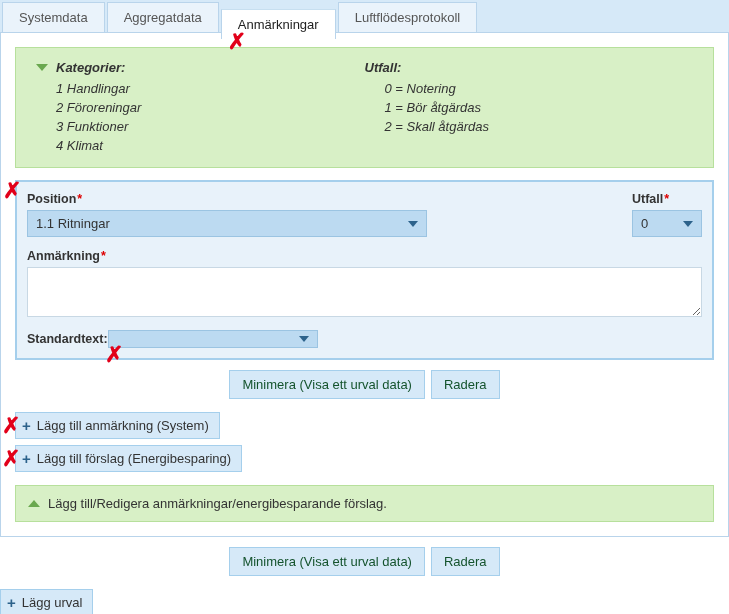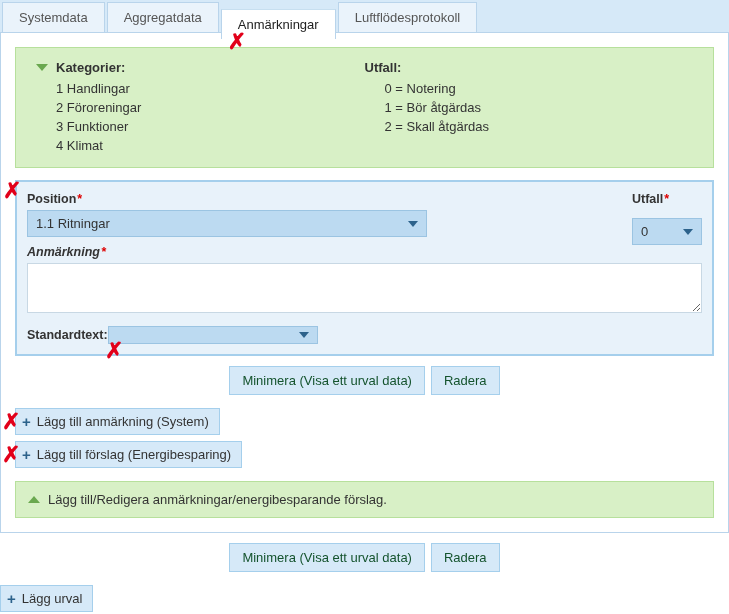--- a/index.html
+++ b/index.html
@@ -37,21 +37,21 @@
     border: 1px solid #b9d4eb;
     border-top: none;
     padding: 14px;
   }
   .greenbox {
     background: #d8f0c6;
     border: 1px solid #b7e09c;
     padding: 12px 20px 12px 20px;
     margin-bottom: 12px;
   }
-  .green-row { display: flex; }
+  .green-row { display: flex; font-style: italic; }
   .green-col { flex: 1; }
   .green-heading {
     font-weight: bold;
     color: #333;
     margin-bottom: 4px;
     display: flex;
     align-items: center;
   }
   .green-heading .tri {
     width: 0; height: 0;
@@ -214,33 +214,33 @@
       <div class="fieldcol" style="flex:1;">
         <div class="label">
           <span>Position</span>
             <span class="req">*</span>
         </div>
         <div class="selectish" style="width:400px;">
           <span>1.1 Ritningar</span>
           <span class="arrow"></span>
         </div>
       </div>
-      <div class="fieldcol" style="width:70px; margin-left:auto;gap:8px;">
+      <div class="fieldcol" style="width:70px; margin-left:auto;">
         <div class="label">
           <span>Utfall</span>
             <span class="req">*</span>
         </div>
         <div class="selectish">
           <span>0</span>
           <span class="arrow"></span>
         </div>
       </div>
     </div>
 
-    <div class="label" style="margin-top:0;font-style:italic;">
+    <div class="label" style="margin-top:12px;">
       <span>Anmärkning</span>
         <span class="req">*</span>
     </div>
     <textarea class="notearea" style=""></textarea>
 
     <div class="std-row">
       <span class="label" style="margin:0;">Standardtext:</span>
       <div class="selectish" style="width:210px;">
         <span></span>
         <span class="arrow"></span>

